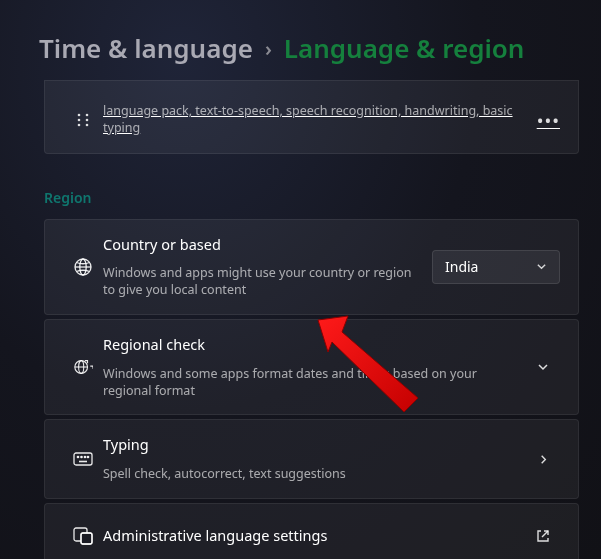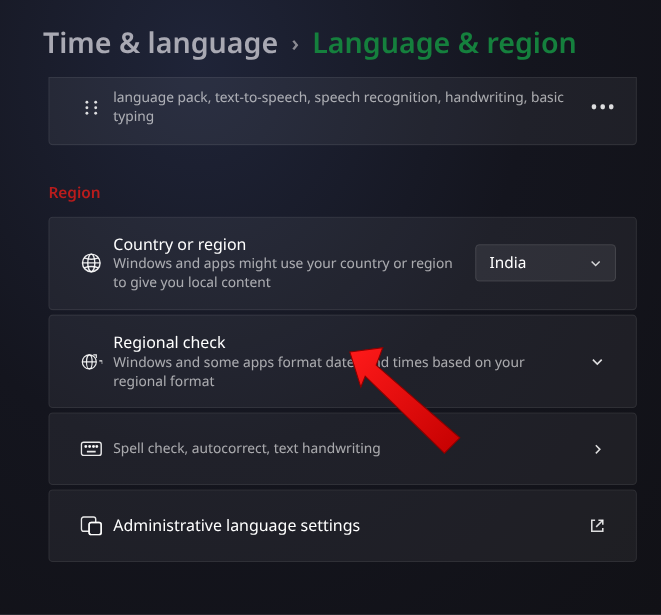--- a/index.html
+++ b/index.html
@@ -9,69 +9,69 @@
     background: radial-gradient(ellipse at 30% 10%, #1f2438 0%, #14151e 50%, #111116 100%);
     font-family: "Segoe UI", system-ui, sans-serif;
     color: #ffffff;
     overflow: hidden;
     position: relative;
   }
   .breadcrumb {
     display: flex;
     align-items: center;
     gap: 12px;
-    padding: 20px 0 0 39px;
+    padding: 30px 0 0 39px;
     font-size: 26px;
     font-weight: 600;
   }
   .bc-parent { color: #a9a9b3; font-weight: 600; }
   .bc-sep { color: #8a8a92; font-size: 20px; }
   .bc-current { color: #15803d; }
   .content { padding: 14px 22px 0 44px; }
   .card {
     background: rgba(255,255,255,0.055);
     border: 1px solid rgba(255,255,255,0.07);
     border-radius: 4px;
     display: flex;
     align-items: center;
     padding: 15px 18px;
     margin-bottom: 4px;
   }
-  .card.first { border-top-left-radius: 0; border-top-right-radius: 0; padding-top:10px; padding-bottom:16px;}
+  .card.first { border-top-left-radius: 0; border-top-right-radius: 0; padding-top:22px; padding-bottom:16px;text-decoration:underline;}
   .icon-slot {
     width: 40px;
     display: flex;
     justify-content: center;
     align-items: center;
     flex-shrink: 0;
   }
   .text-slot {
     flex: 1;
     padding-right: 12px;
   }
   .title {
     font-size: 14.5px;
     color: #ffffff;
     line-height: 1.35;
   }
   .desc {
     font-size: 12.5px;
     color: rgba(255,255,255,0.62);
     line-height: 1.35;
-    margin-top: 0;
+    margin-top: 11px;
   }
   .desc-only {
     font-size: 12.5px;
     color: rgba(255,255,255,0.62);
     line-height: 1.35;
   }
   .section-header {
     font-size: 14px;
     font-weight: 600;
-    color: #b91c1c;
+    color: #0f766e;
     margin: 34px 0 12px 0;
   }
   .dropdown {
     background: rgba(255,255,255,0.07);
     border: 1px solid rgba(255,255,255,0.1);
     border-radius: 4px;
     height: 34px;
     min-width: 128px;
     display: flex;
     align-items: center;
@@ -139,21 +139,21 @@
     <div class="icon-slot">
       <svg width="20" height="20" viewBox="0 0 20 20" fill="none" stroke="rgba(255,255,255,0.9)" stroke-width="1.3">
         <circle cx="10" cy="10" r="8"></circle>
         <ellipse cx="10" cy="10" rx="3.2" ry="8"></ellipse>
         <line x1="2" y1="10" x2="18" y2="10"></line>
         <path d="M3.5 5.5 Q10 8 16.5 5.5"></path>
         <path d="M3.5 14.5 Q10 12 16.5 14.5"></path>
       </svg>
     </div>
     <div class="text-slot">
-      <div class="title">Country or region</div>
+      <div class="title">Country or based</div>
       <div class="desc">Windows and apps might use your country or region to give you local content</div>
     </div>
     <div class="dropdown">
       <span>India</span>
       <span class="chevron">
         <svg width="11" height="11" viewBox="0 0 12 12" fill="none" stroke="currentColor" stroke-width="1.5">
             <path d="M2 4l4 4 4-4"></path>
           </svg>
       </span>
     </div>
@@ -186,21 +186,22 @@
       <svg width="20" height="14" viewBox="0 0 20 14" fill="none" stroke="rgba(255,255,255,0.9)" stroke-width="1.3">
         <rect x="1" y="1" width="18" height="12" rx="2"></rect>
         <circle cx="5" cy="5" r="0.7" fill="rgba(255,255,255,0.9)"></circle>
         <circle cx="8.5" cy="5" r="0.7" fill="rgba(255,255,255,0.9)"></circle>
         <circle cx="12" cy="5" r="0.7" fill="rgba(255,255,255,0.9)"></circle>
         <circle cx="15" cy="5" r="0.7" fill="rgba(255,255,255,0.9)"></circle>
         <line x1="6" y1="9.5" x2="14" y2="9.5" stroke-width="1.6"></line>
       </svg>
     </div>
     <div class="text-slot">
-      <div class="desc">Spell check, autocorrect, text handwriting</div>
+      <div class="title">Typing</div>
+      <div class="desc">Spell check, autocorrect, text suggestions</div>
     </div>
     <div class="end-button">
       <svg width="11" height="11" viewBox="0 0 12 12" fill="none" stroke="currentColor" stroke-width="1.5">
           <path d="M4 2l4 4-4 4"></path>
         </svg>
     </div>
   </div>
 
   <div class="card">
     <div class="icon-slot">

